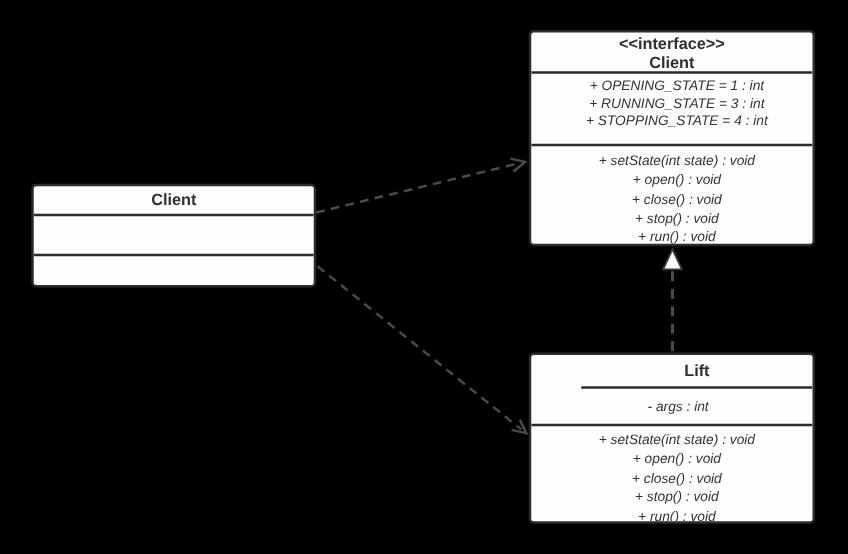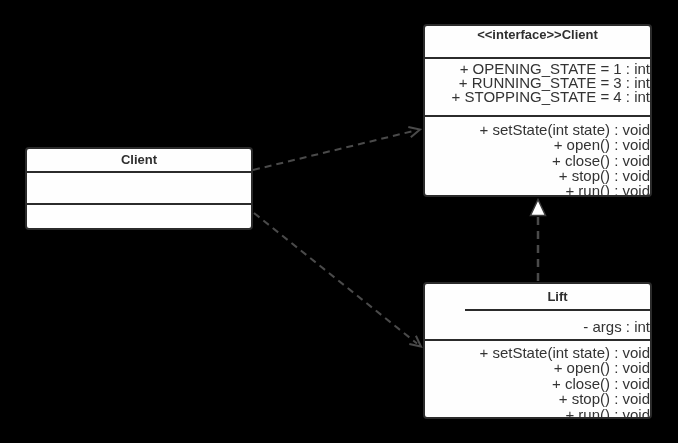--- a/index.html
+++ b/index.html
@@ -23,28 +23,29 @@
     flex-direction: column;
   }
   .uml-header {
     flex: 0 0 auto;
     text-align: center;
     font-weight: bold;
     font-size: 13px;
     color: #2f2f2f;
     border-bottom: 2px solid #2b2b2b;
     display: flex;
-    flex-direction: row;
+    flex-direction: column;
     justify-content: center;
   }
   .uml-section {
     flex: 0 0 auto;
-    font-size: 15px;
-    text-align: right;
+    font-size: 11px;
+    text-align: center;
     overflow: hidden;
+    font-style: italic;
   }
   .uml-section.with-divider { border-bottom: 2px solid #2b2b2b; }
   .member-row { white-space: nowrap; }
 
   
   #client { left: 25px; top: 147px; width: 228px; height: 83px; }
   #client .uml-header { height: 24px; line-height: 22px; }
   #client .empty-fields { height: 32px; }
   #client .methods { height: 25px; padding: 4px 0 0 12px; line-height: 16px; }
 

